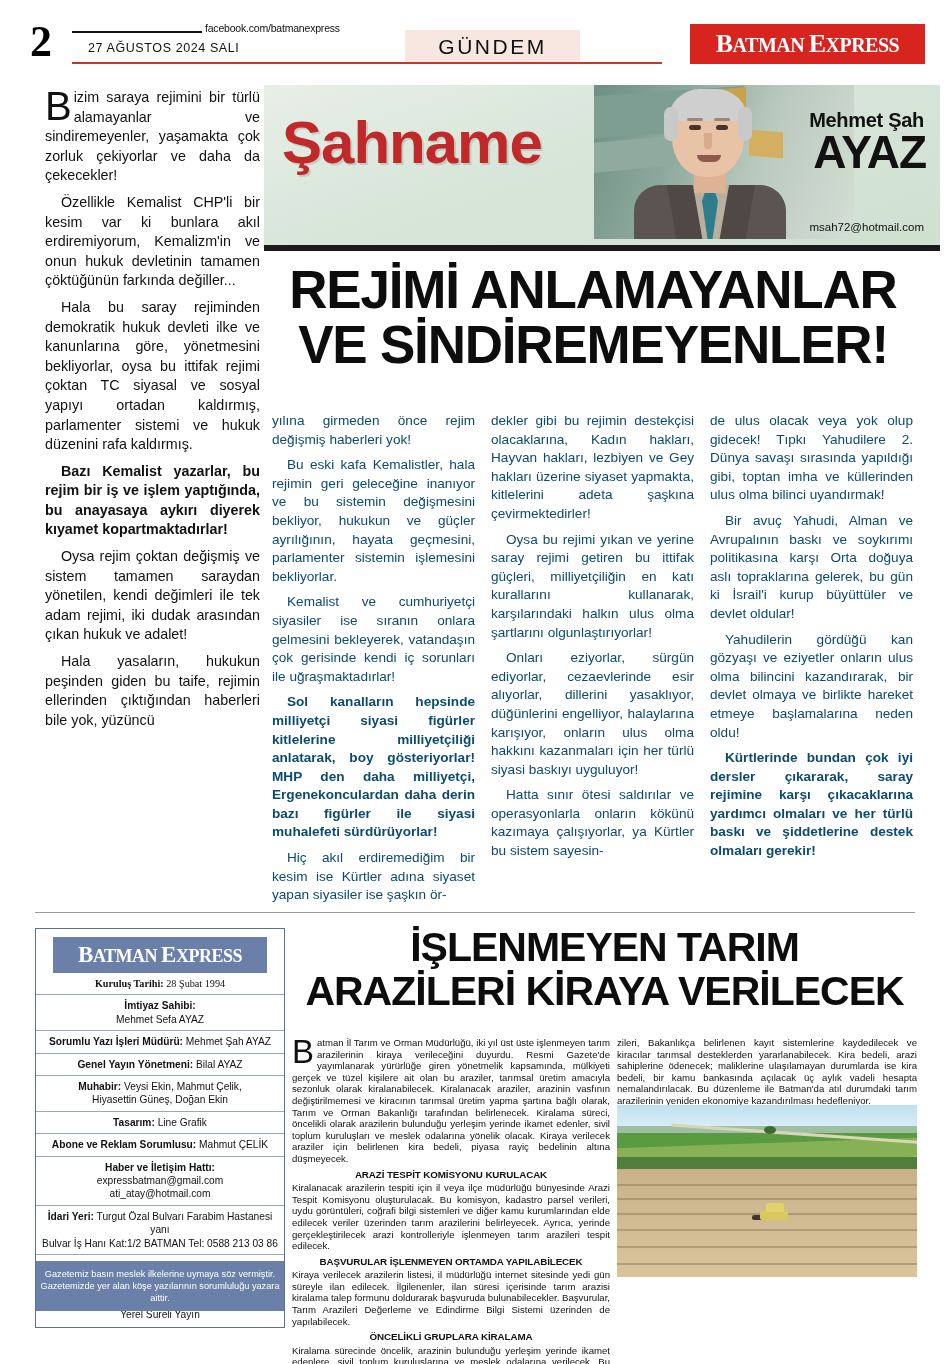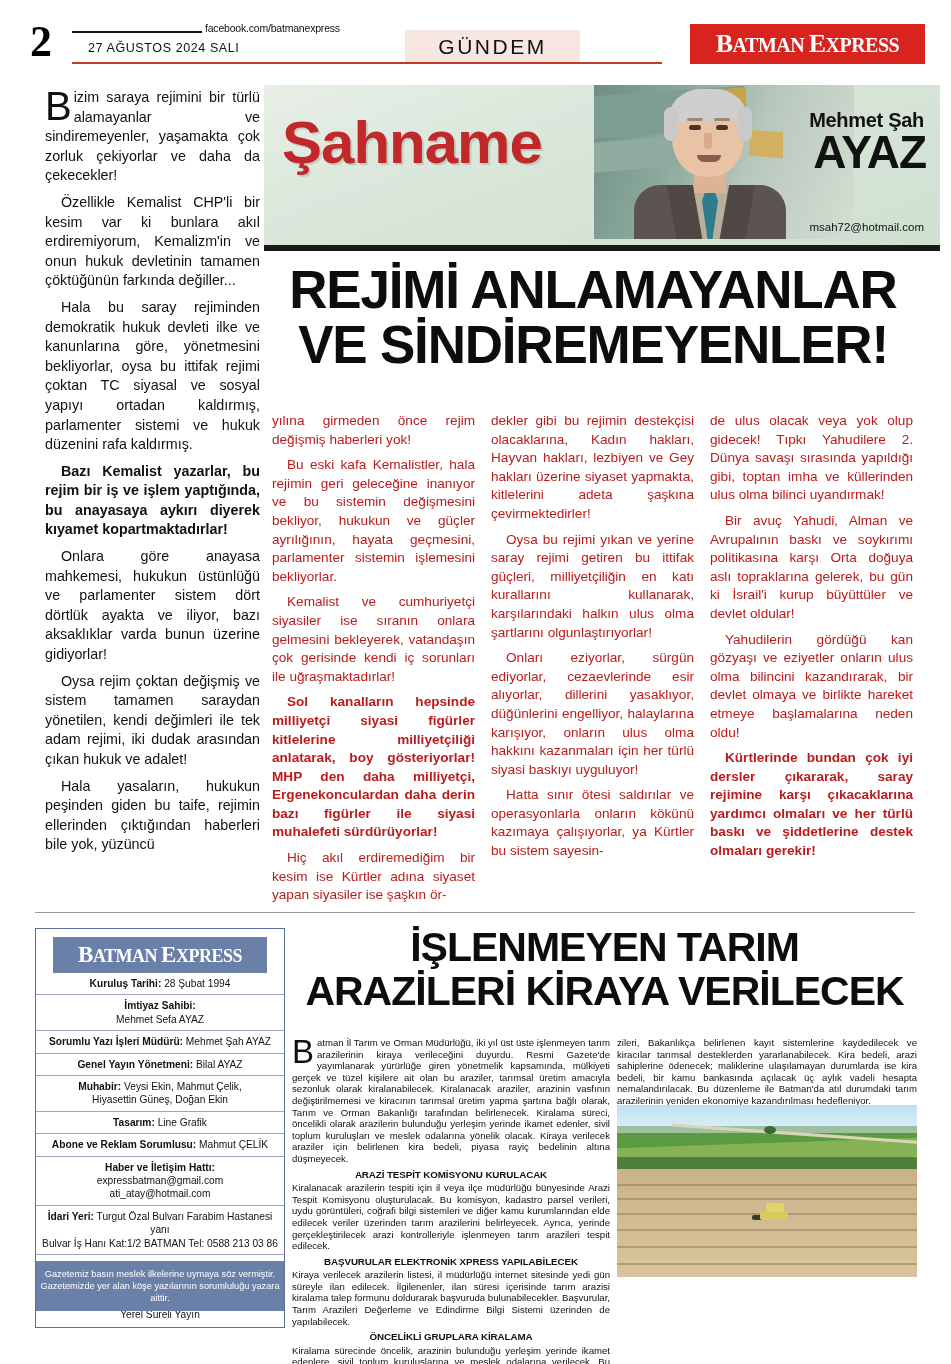--- a/index.html
+++ b/index.html
@@ -131,21 +131,21 @@
     font-family:"Liberation Sans",sans-serif;
   }
 
   
   .artcols{
     position:absolute;left:272px;top:412px;width:642px;height:484px;
     display:flex;gap:16px;
   }
   .artcol{
     width:203px;
-    font-size:13.6px;line-height:18.6px;text-align:justify;color:#b91c1c;
+    font-size:13.6px;line-height:18.6px;text-align:justify;color:#0c4a6e;
   }
   .artcol p{margin:0 0 7px 0;text-indent:15px;}
   .artcol p.b{font-weight:bold;}
 
   
   .sect-div{
     position:absolute;left:35px;top:912px;width:880px;height:1px;background:#9a9a9a;
   }
 
   
@@ -162,21 +162,21 @@
   .imp-logo span{
     color:#fff;font-family:"Liberation Serif",serif;font-weight:bold;font-size:23px;letter-spacing:-0.5px;
   }
   .imp-logo .sm{font-size:18px;}
   .imp-row{
     border-top:1px solid #9aa6bd;
     padding:4px 6px;
     text-align:center;
     font-size:10.2px;line-height:13.4px;color:#111;
   }
-  .imp-row:first-of-type{border-top:none;}
+  .imp-row:first-of-type{border-top:none;font-family:Liberation Serif, serif;}
   .imp-row b{font-weight:bold;}
   .imp-foot{
     position:absolute;left:0;bottom:16px;width:100%;
     background:#6b80a8;color:#fff;
     font-size:9.2px;line-height:12px;text-align:center;padding:7px 4px;
     box-sizing:border-box;
   }
 
   
   .bhead{
@@ -231,21 +231,20 @@
     <div class="hdr-logo">
       <span><span>B</span><span class="sm">ATMAN </span><span>E</span><span class="sm">XPRESS</span></span>
     </div>
   </div>
 
   <div class="col1" id="col1">
       <p style="text-indent: 0px;"><span class="dropcap">B</span>izim saraya rejimini bir türlü alamayanlar ve sindiremeyenler, yaşamakta çok zorluk çekiyorlar ve daha da çekecekler!</p>
       <p>Özellikle Kemalist CHP'li bir kesim var ki bunlara akıl erdiremiyorum, Kemalizm'in ve onun hukuk devletinin tamamen çöktüğünün farkında değiller...</p>
       <p>Hala bu saray rejiminden demokratik hukuk devleti ilke ve kanunlarına göre, yönetmesini bekliyorlar, oysa bu ittifak rejimi çoktan TC siyasal ve sosyal yapıyı ortadan kaldırmış, parlamenter sistemi ve hukuk düzenini rafa kaldırmış.</p>
       <p class="b">Bazı Kemalist yazarlar, bu rejim bir iş ve işlem yaptığında, bu anayasaya aykırı diyerek kıyamet kopartmaktadırlar!</p>
-      <p>Onlara göre anayasa mahkemesi, hukukun üstünlüğü ve parlamenter sistem dört dörtlük ayakta ve iliyor, bazı aksaklıklar varda bunun üzerine gidiyorlar!</p>
       <p>Oysa rejim çoktan değişmiş ve sistem tamamen saraydan yönetilen, kendi değimleri ile tek adam rejimi, iki dudak arasından çıkan hukuk ve adalet!</p>
       <p>Hala yasaların, hukukun peşinden giden bu taife, rejimin ellerinden çıktığından haberleri bile yok, yüzüncü</p>
     </div>
 
   <div class="banner">
     <div class="banner-title">Şahname</div>
     <div class="banner-photo">
       <div class="ph-bg"></div>
       <div class="ph-shelf"></div>
         <div class="ph-shelf2"></div>
@@ -323,21 +322,21 @@
   </div>
 
   <div class="bhead">
     <div>İŞLENMEYEN TARIM</div>
     <div>ARAZİLERİ KİRAYA VERİLECEK</div>
   </div>
   <div class="bcol bcolA" id="bcolA">
       <p><span class="dropcap2">B</span>atman İl Tarım ve Orman Müdürlüğü, iki yıl üst üste işlenmeyen tarım arazilerinin kiraya verileceğini duyurdu.  Resmi Gazete'de yayımlanarak yürürlüğe giren yönetmelik kapsamında, mülkiyeti gerçek ve tüzel kişilere ait olan bu araziler, tarımsal üretim amacıyla sezonluk olarak kiralanabilecek. Kiralanacak araziler, arazinin vasfının değiştirilmemesi ve kiracının tarımsal üretim yapma şartına bağlı olarak, Tarım ve Orman Bakanlığı tarafından belirlenecek. Kiralama süreci, öncelikli olarak arazilerin bulunduğu yerleşim yerinde ikamet edenler, sivil toplum kuruluşları ve meslek odalarına yönelik olacak. Kiraya verilecek araziler için belirlenen kira bedeli, piyasa rayiç bedelinin altına düşmeyecek.</p>
       <h4>ARAZİ TESPİT KOMİSYONU KURULACAK</h4>
       <p>Kiralanacak arazilerin tespiti için il veya ilçe müdürlüğü bünyesinde Arazi Tespit Komisyonu oluşturulacak. Bu komisyon, kadastro parsel verileri, uydu görüntüleri, coğrafi bilgi sistemleri ve diğer kamu kurumlarından elde edilecek veriler üzerinden tarım arazilerini belirleyecek. Ayrıca, yerinde gerçekleştirilecek arazi kontrolleriyle işlenmeyen tarım arazileri tespit edilecek.</p>
-      <h4>BAŞVURULAR ELEKTRONİK XPRESS YAPILABİLECEK</h4>
+      <h4>BAŞVURULAR İŞLENMEYEN ORTAMDA YAPILABİLECEK</h4>
       <p>Kiraya verilecek arazilerin listesi, il müdürlüğü internet sitesinde yedi gün süreyle ilan edilecek. İlgilenenler, ilan süresi içerisinde tarım arazisi kiralama talep formunu doldurarak başvuruda bulunabilecekler. Başvurular, Tarım Arazileri Değerleme ve Edindirme Bilgi Sistemi üzerinden de yapılabilecek.</p>
       <h4>ÖNCELİKLİ GRUPLARA KİRALAMA</h4>
       <p>Kiralama sürecinde öncelik, arazinin bulunduğu yerleşim yerinde ikamet edenlere, sivil toplum kuruluşlarına ve meslek odalarına verilecek. Bu gruplardan birden fazla istekli çıkması halinde en yüksek teklifi veren kişiye kiralama yapılacak. Öncelikli gruplardan istekli çıkmaması durumunda ise diğer istekliler arasında en yüksek teklifi veren kişi araziyi kiralayabilecek. Kiralanan tarım ara-</p>
     </div>
   <div class="bcol bcolB" id="bcolB">
       <p>zileri, Bakanlıkça belirlenen kayıt sistemlerine kaydedilecek ve kiracılar tarımsal desteklerden yararlanabilecek. Kira bedeli, arazi sahiplerine ödenecek; maliklerine ulaşılamayan durumlarda ise kira bedeli, bir kamu bankasında açılacak üç aylık vadeli hesapta nemalandırılacak. Bu düzenleme ile Batman'da atıl durumdaki tarım arazilerinin yeniden ekonomiye kazandırılması hedefleniyor.</p>
     </div>
 
   <div class="bphoto">
     <div class="f-sky"></div>

